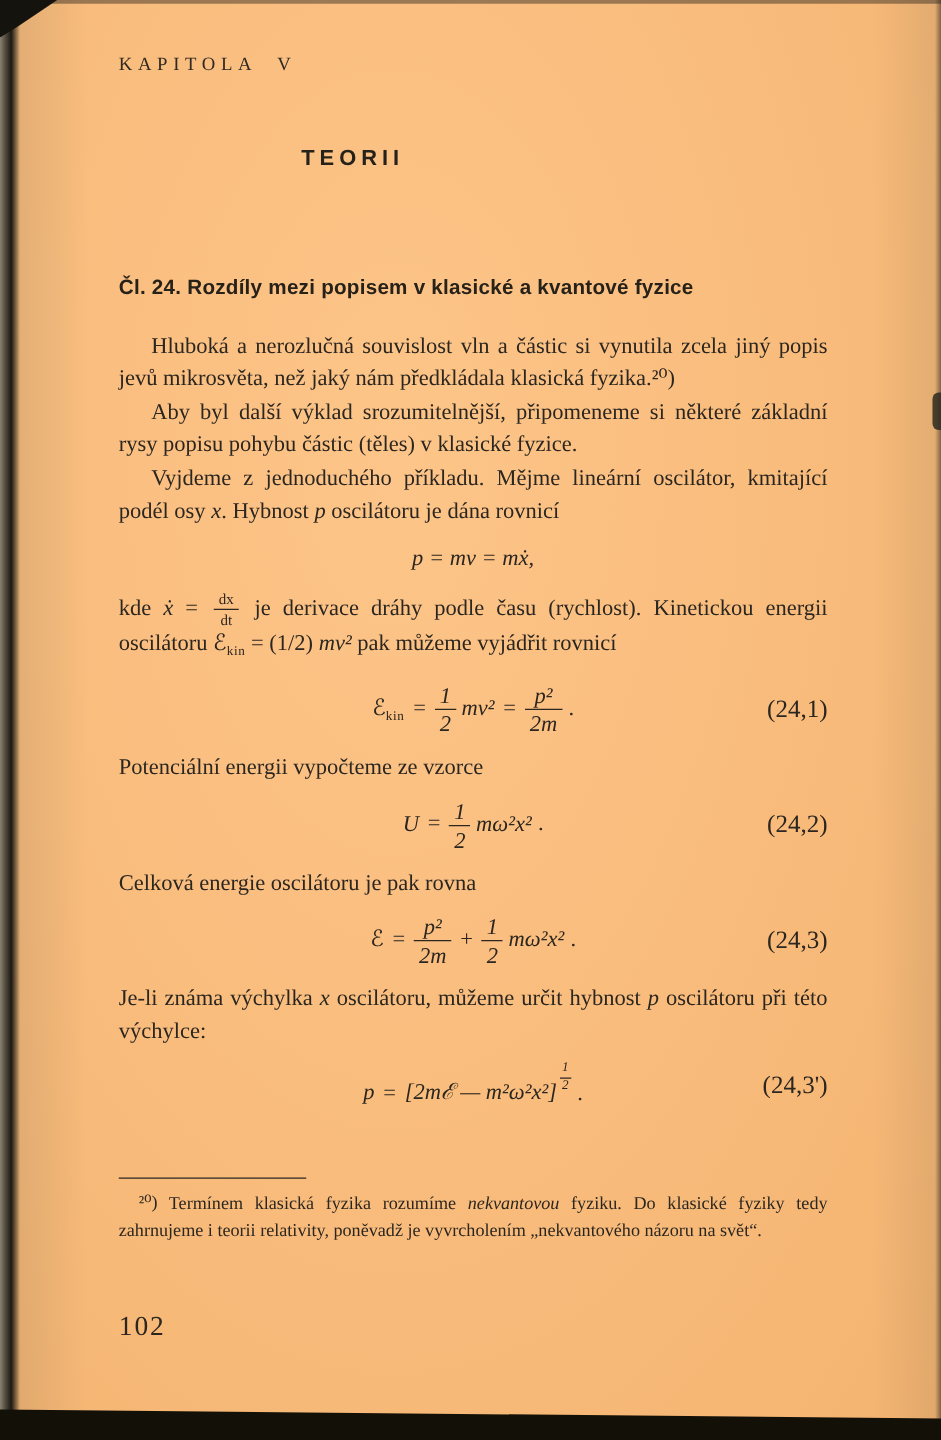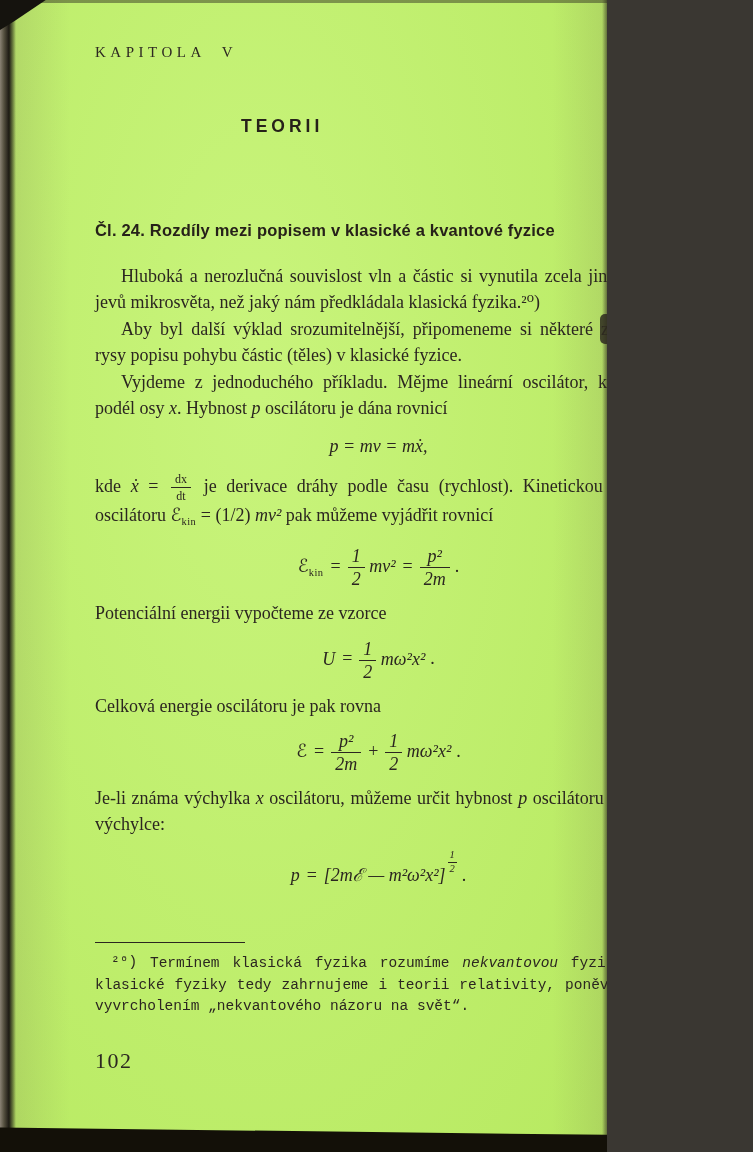--- a/index.html
+++ b/index.html
@@ -1,20 +1,20 @@
 <!DOCTYPE html>
 <html><head>
 <meta charset="utf-8">
 <style>
   * { box-sizing: border-box; margin: 0; padding: 0; }
   html, body { background: #3a3732; }
   .scan {
     position: relative;
-    width: 607px; height: 1152px;
-    background: #bef264;
+    width: 753px; height: 1152px;
+    background: #fdba74;
     overflow: hidden;
     font-family: "Liberation Serif", "DejaVu Serif", serif;
     color: #2b2620;
   }
   .paper-tint {
     position: absolute; inset: 0; pointer-events: none;
     background:
       linear-gradient(90deg, rgba(110,100,80,0.20) 0, rgba(0,0,0,0) 70px),
       linear-gradient(270deg, rgba(110,100,80,0.16) 0, rgba(0,0,0,0) 55px),
       radial-gradient(ellipse at 42% 32%, rgba(255,255,248,0.16), rgba(0,0,0,0.035));
@@ -66,21 +66,21 @@
 
   .scriptE { font-family: "DejaVu Sans", "DejaVu Serif", serif; font-style: normal; }
   .eq-sub { font-size: 10.5px; font-style: normal; vertical-align: -4px; letter-spacing: 0.5px; }
 
   .exp { display: inline-block; vertical-align: 9px; font-size: 10.5px; margin-left: 2px; }
   .exp .fnum { padding: 0 2px 1px; border-bottom: 1px solid #2b2620; }
   .exp .fden { padding: 1px 2px 0; }
 
   .inline-frac { font-size: 12px; margin: 0 3px; }
 
-  .footnote-block { position: absolute; left: 95px; top: 942px; width: 567px; font-family: Liberation Mono, monospace; }
+  .footnote-block { position: absolute; left: 95px; top: 942px; width: 567px; }
   .foot-rule { width: 150px; border-top: 1.6px solid #2b2620; margin-bottom: 9px; }
   .footnote { font-size: 14.5px; line-height: 21.5px; text-align: justify; text-indent: 16px; }
   .foot-marker { vertical-align: 1px; }
 
   .page-number { position: absolute; left: 95px; top: 1048px; font-size: 22px; letter-spacing: 1.5px; }
 </style>
 </head>
 <body>
 
 <div class="scan">

